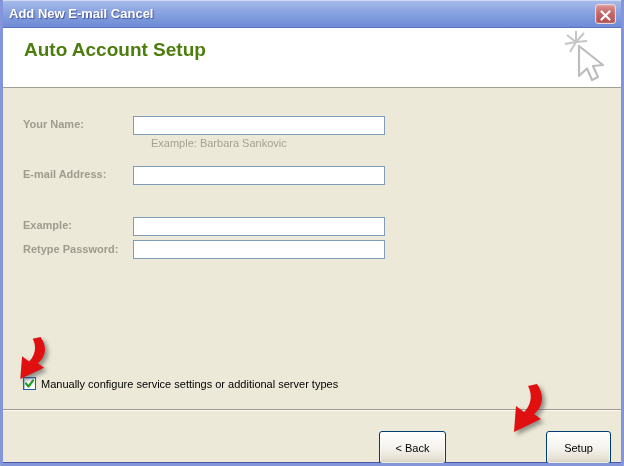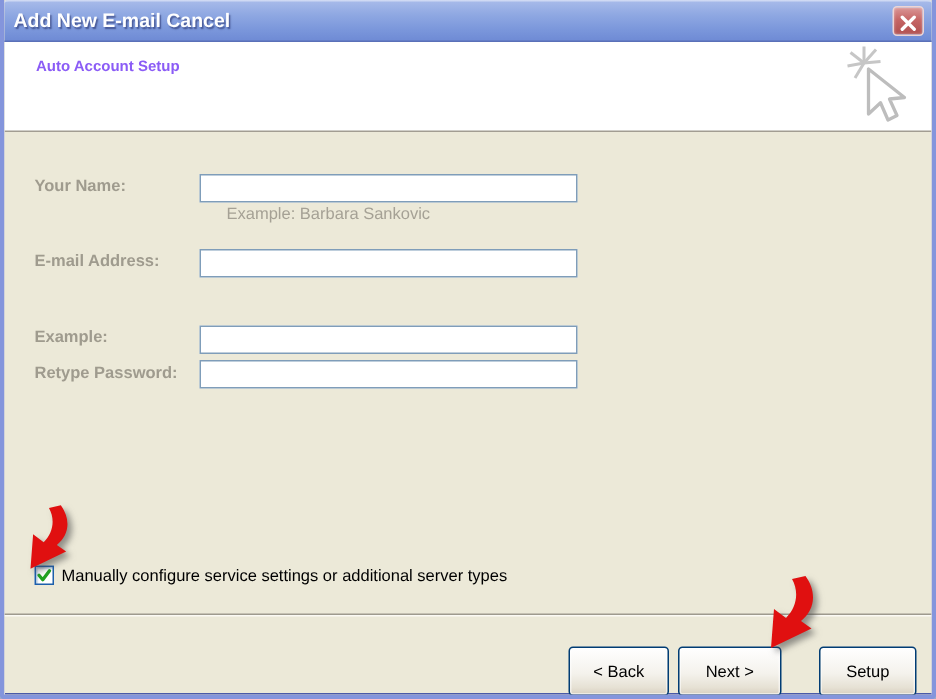--- a/index.html
+++ b/index.html
@@ -33,21 +33,21 @@
     padding:0; cursor:pointer;
   }
   .close-btn svg { display:block; margin:3px auto 0; }
 
   .header {
     position:absolute; top:28px; left:0; right:0; height:60px;
     background:#FFFFFF; border-bottom:1px solid #A29D92;
   }
   .header .page-title {
     position:absolute; left:21px; top:11px;
-    font-size:10px; font-weight:bold; color:#8b5cf6;
+    font-size:19px; font-weight:bold; color:#4d7c0f;
   }
   .header-icon { position:absolute; right:12px; top:2px; }
 
   .field-label {
     position:absolute; left:20px;
     font-size:11px; font-weight:bold; color:#9F9B8E; white-space:nowrap;
   }
   .tb {
     position:absolute; left:130px; width:252px; height:19px;
     border:1px solid #7F9DB9; background:#fff;
@@ -141,21 +141,20 @@
         <svg width="11" height="11" viewBox="0 0 11 11" style="display:block;margin:0 auto">
           <polyline points="2,5.5 4.5,8.5 9,2.5" stroke="#21A121" stroke-width="2.2" fill="none" stroke-linecap="round" stroke-linejoin="round"></polyline>
         </svg>
       </span>
     </span>
     <span class="checkbox-label">Manually configure service settings or additional server types</span>
   </div>
 
   <div class="separator"></div>
   <button class="xp-button btn-back">&lt; Back</button>
-  <button class="xp-button btn-next">Next &gt;</button>
   <button class="xp-button btn-cancel">Setup</button>
 
   <span class="annot" style="left:7px; top:336px;">
     <svg width="40" height="44" viewBox="0 0 44 50">
       <path d="M34 1 C42 12 40 24 31 31 L38 36 L11 49 L13 23 L21 29 C28 22 30 12 25 3 Z" fill="#E01010"></path>
     </svg>
   </span>
   <span class="annot" style="left:500px; top:383px;">
     <svg width="44" height="50" viewBox="0 0 44 50">
       <path d="M34 1 C42 12 40 24 31 31 L38 36 L11 49 L13 23 L21 29 C28 22 30 12 25 3 Z" fill="#E01010"></path>

